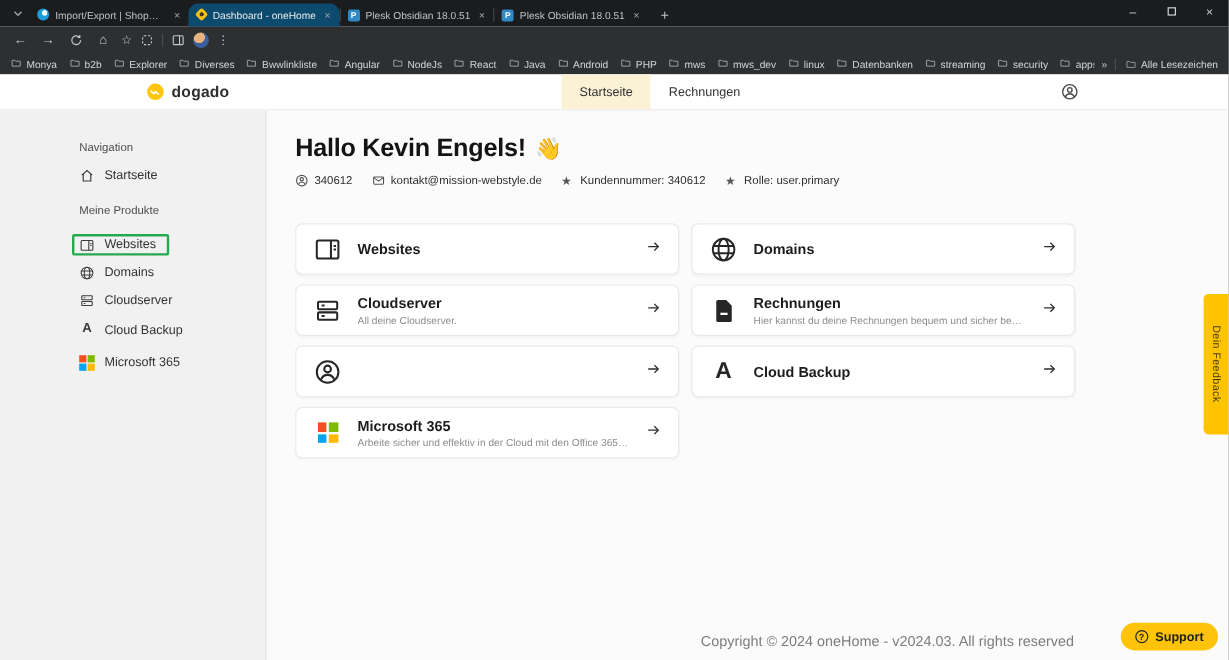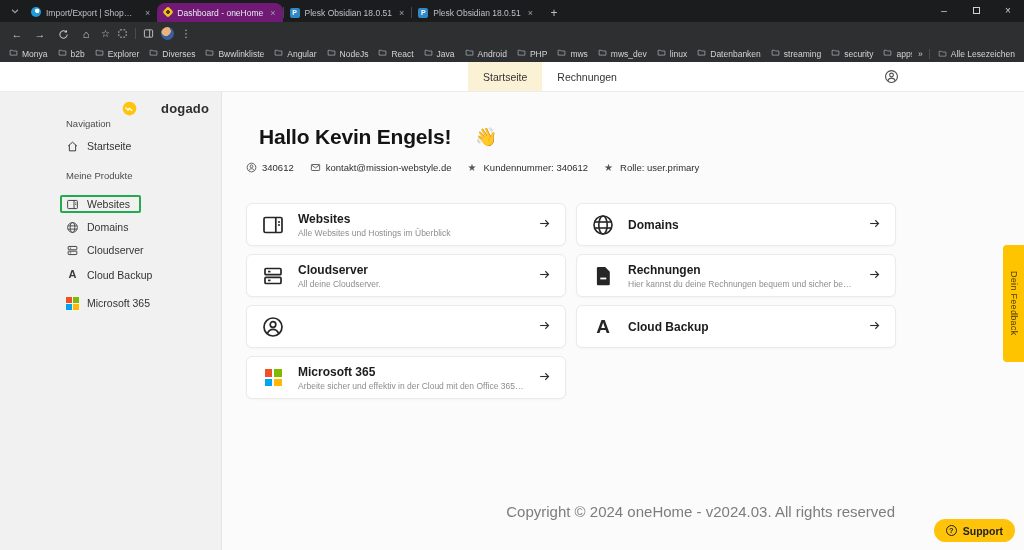--- a/index.html
+++ b/index.html
@@ -8,21 +8,21 @@
     font-family:"Liberation Sans",sans-serif;background:#fbfbfb;}
 
   
   .tabstrip{height:22px;background:#1b1c1e;display:flex;align-items:flex-end;position:relative;padding-left:6px;}
   .tab-search{color:#9aa0a6;width:18px;height:18px;display:flex;align-items:center;justify-content:center;margin-bottom:2px;}
   .tab-search svg{width:10px;height:10px;}
   .tabs{display:flex;align-items:flex-end;height:100%;}
   .tab{height:19px;display:flex;align-items:center;gap:5px;padding:0 7px;border-radius:8px 8px 0 0;
     color:#bdc1c6;font-size:8.5px;white-space:nowrap;position:relative;}
   .tab:not(.active):not(:first-child)::before{content:"";position:absolute;left:0;top:4px;height:11px;width:1px;background:#44474a;}
-  .tab.active{background:#701a75;color:#e8eaed;}
+  .tab.active{background:#0c4a6e;color:#e8eaed;}
   .tab .title{max-width:92px;overflow:hidden;text-overflow:ellipsis;}
   .tab .close{color:#9aa0a6;font-size:9px;margin-left:2px;}
   .fav{width:10px;height:10px;border-radius:50%;flex-shrink:0;display:inline-flex;align-items:center;justify-content:center;}
   .fav-shopware{background:#1d9dd9;background:radial-gradient(circle at 62% 38%,#fff 0 2px,#1d9dd9 2.5px);}
   .fav-onehome{border-radius:2px;width:8px;height:8px;transform:rotate(45deg);
     background:radial-gradient(circle,#413a10 0 1.6px,#f3c116 1.9px);}
   .fav-plesk{border-radius:2px;background:#2f89c5;color:#fff;font-size:7px;font-weight:700;font-style:normal;}
   .new-tab{background:none;border:none;color:#bdc1c6;font-size:12px;height:19px;width:20px;margin-left:4px;padding:0;}
   .win-controls{position:absolute;right:0;top:0;height:22px;display:flex;align-items:center;}
   .win-controls span{width:32px;text-align:center;color:#cfd1d3;font-size:10px;line-height:22px;}
@@ -44,42 +44,42 @@
   .bm-list{flex:1;display:flex;align-items:flex-end;gap:10px;overflow:hidden;white-space:nowrap;}
   .bm{display:inline-flex;align-items:center;gap:4px;flex-shrink:0;}
   .bm svg{width:9px;height:9px;color:#9aa0a6;}
   .bm-more{flex-shrink:0;margin:0 6px;color:#c6c9cc;}
   .bm-sep{width:1px;height:10px;background:#4a4d50;flex-shrink:0;margin-right:8px;}
   .bm-all{display:inline-flex;align-items:center;gap:4px;flex-shrink:0;}
   .bm-all svg{width:9px;height:9px;color:#9aa0a6;}
 
   
   .app-header{height:30px;background:#fff;border-bottom:1px solid #ececec;position:relative;}
-  .brand{position:absolute;left:122px;top:0;height:100%;display:flex;align-items:flex-end;gap:24px;margin-top:25px;}
+  .brand{position:absolute;left:122px;top:0;height:100%;display:flex;align-items:center;gap:6px;}
   .brand svg{width:15px;height:15px;}
   .brand-name{font-size:13px;font-weight:700;color:#2e2e2e;letter-spacing:.2px;}
   .header-tabs{position:absolute;left:468px;top:0;height:100%;display:flex;}
   .htab{height:100%;display:flex;align-items:center;padding:0 15px;font-size:10.5px;color:#333;}
   .htab.active{background:#fbf2d6;}
   .account-btn{position:absolute;left:883px;top:7px;width:16px;height:16px;background:none;border:none;padding:0;color:#4b4b4b;}
   .account-btn svg{width:15px;height:15px;}
 
   
   .body-row{display:flex;height:458px;background:#fbfbfb;}
   .sidebar{width:222px;background:#f1f1f2;border-right:1px solid #e4e4e4;padding:26px 0 0 66px;flex-shrink:0;}
   .s-label{font-size:9.5px;color:#4d4d4d;margin-bottom:8px;}
   .nav-item{display:inline-flex;align-items:center;gap:8px;height:18px;margin-bottom:5px;color:#333;font-size:10.5px;white-space:nowrap;}
   .nav-item .icon{width:13px;height:13px;display:inline-flex;align-items:center;justify-content:center;color:#3a3a3a;font-size:11px;}
   .nav-item .icon svg{width:13px;height:13px;}
   .nav-wrap{display:block;}
   .nav-item.highlighted{border:2px solid #25a94e;border-radius:2px;padding:2px 9px 2px 4px;margin-left:-6px;margin-top:6px;}
   .sec-gap{height:10px;}
 
   .main{flex:1;position:relative;padding:20px 0 0 24px;}
-  h1{margin:13px;font-size:21px;font-weight:700;color:#141414;letter-spacing:-.2px;display:flex;align-items:center;gap:24px;}
+  h1{margin:0;font-size:21px;font-weight:700;color:#141414;letter-spacing:-.2px;display:flex;align-items:center;gap:8px;}
   .wave{font-size:18px;}
   .info-row{margin-top:9px;display:flex;align-items:center;gap:16px;font-size:9.5px;color:#2e2e2e;}
   .info-item{display:inline-flex;align-items:center;gap:5px;}
   .info-item .icon{width:11px;height:11px;display:inline-flex;color:#555;font-size:10px;}
   .info-item .icon svg{width:11px;height:11px;}
 
   .cards{margin-top:30px;display:grid;grid-template-columns:320px 320px;gap:8px 10px;}
   .card{height:43px;background:#fff;border:1px solid #eaeaea;border-radius:6px;display:flex;align-items:center;
     padding:0 14px;gap:13px;box-shadow:0 1px 2px rgba(0,0,0,.03);}
   .card-icon{width:24px;height:24px;flex-shrink:0;display:flex;align-items:center;justify-content:center;color:#262626;font-size:19px;}
@@ -88,21 +88,21 @@
   .card-title{font-size:12px;font-weight:700;color:#1c1c1c;}
   .card-sub{font-size:8.5px;color:#8d8d8d;margin-top:2px;white-space:nowrap;overflow:hidden;text-overflow:ellipsis;}
   .card-arrow{color:#2b2b2b;flex-shrink:0;}
   .card-arrow svg{width:13px;height:13px;}
 
   .a-glyph{font-weight:800;line-height:1;font-family:"Liberation Sans",sans-serif;}
   .ms-logo{display:grid;grid-template-columns:1fr 1fr;gap:1.5px;width:13px;height:13px;}
   .card-icon .ms-logo{width:17px;height:17px;gap:2px;}
   .ms-logo i{display:block;}
 
-  .copyright{position:absolute;right:129px;bottom:30px;font-size:15px;color:#7d7d7d;}
+  .copyright{position:absolute;right:129px;bottom:9px;font-size:12px;color:#7d7d7d;}
   .support-btn{position:absolute;right:9px;bottom:8px;height:23px;border:none;border-radius:12px;background:#ffc40a;
     display:flex;align-items:center;gap:6px;padding:0 12px;font-family:"Liberation Sans",sans-serif;
     font-weight:700;font-size:10.5px;color:#222;}
   .q-circle{width:11px;height:11px;border:1.2px solid #222;border-radius:50%;display:inline-flex;align-items:center;
     justify-content:center;font-size:7.5px;font-weight:700;}
 
   .feedback-tab{position:absolute;right:0;top:245px;width:21px;height:117px;background:#ffc400;
     border-radius:4px 0 0 4px;writing-mode:vertical-rl;display:flex;align-items:center;justify-content:center;
     font-size:9px;color:#4a3c08;letter-spacing:.3px;}
 </style>
@@ -420,21 +420,20 @@
             <span class="card-icon">
               <svg viewBox="0 0 24 24" fill="none" stroke="currentColor" stroke-width="1.7">
                 <rect x="3" y="4.5" width="18" height="15" rx="1.5"></rect>
                 <line x1="14.8" y1="4.5" x2="14.8" y2="19.5"></line>
                 <line x1="17" y1="9" x2="19" y2="9"></line>
                 <line x1="17" y1="12" x2="19" y2="12"></line>
               </svg>
             </span>
             <div class="card-text">
               <div class="card-title">Websites</div>
-              <div class="card-sub">Alle Websites und Hostings im Überblick</div>
             </div>
             <span class="card-arrow"><svg viewBox="0 0 24 24" fill="none" stroke="currentColor" stroke-width="2">
                 <path d="M4 12h15"></path>
                 <path d="M13.5 6l6 6-6 6"></path>
               </svg></span>
           </div>
           <div class="card">
             <span class="card-icon">
               <svg viewBox="0 0 24 24" fill="none" stroke="currentColor" stroke-width="1.6">
                 <circle cx="12" cy="12" r="9"></circle>

